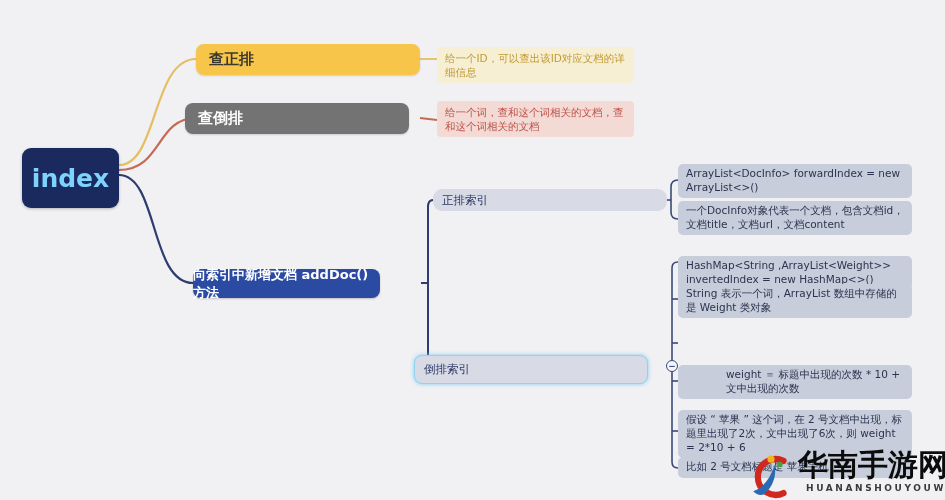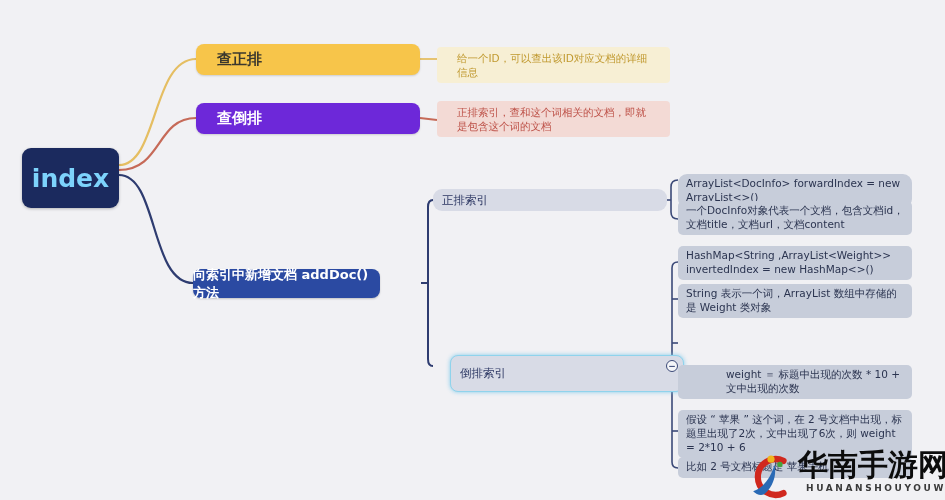--- a/index.html
+++ b/index.html
@@ -7,45 +7,45 @@
   body { font-family:"DejaVu Sans","Liberation Sans",sans-serif; background:#f1f1f4; }
   .canvas { position:relative; width:945px; height:500px; background:#f1f1f4; }
   svg.links { position:absolute; left:0; top:0; width:945px; height:500px; z-index:1; }
   .node { position:absolute; display:flex; align-items:center; z-index:2; }
 
   .root-node { left:22px; top:148px; width:97px; height:60px; background:#1b2a5e;
     border-radius:9px; color:#7dd3fc; font-size:25px; font-weight:bold; justify-content:center;
     box-shadow:0 1px 3px rgba(0,0,0,.25); }
 
   .branch { width:224px; height:31px; border-radius:8px; font-size:15px; font-weight:bold;
-    padding-left:21px; box-shadow:0 1px 2px rgba(0,0,0,.15); }
+    padding-left:13px; box-shadow:0 1px 2px rgba(0,0,0,.15); }
   .branch-yellow { left:196px; top:44px; background:#f7c54a; color:#3b382e; }
-  .branch-red { left:196px; top:103px; background:#6d28d9; color:#ffffff;text-align:right; }
+  .branch-red { left:185px; top:103px; background:#737373; color:#ffffff;text-align:right; }
 
   .branch-blue { left:193px; top:269px; width:187px; height:29px; background:#2b4aa2;
     border-radius:8px; color:#fff; font-size:13px; font-weight:bold; justify-content:center;
     box-shadow:0 1px 2px rgba(0,0,0,.2); }
 
   .child { width:234px; height:22px; background:#d8dbe6; border-radius:9px; color:#2c3763;
     font-size:11.5px; padding-left:9px; }
   .child-forward { left:433px; top:189px; }
-  .child-inverted { left:450px; top:355px; height:37px; border:1.5px solid #8fd3ec;
+  .child-inverted { left:414px; top:355px; height:29px; border:1.5px solid #8fd3ec;
     box-shadow:0 0 4px rgba(120,200,235,.9); border-radius:8px; }
 
-  .callout { position:absolute; left:437px; width:233px; border-radius:4px;
-    font-size:10.5px; line-height:1.35; padding:4px 20px; z-index:2; }
+  .callout { position:absolute; left:437px; width:197px; border-radius:4px;
+    font-size:10.5px; line-height:1.35; padding:4px 8px; z-index:2; }
   .callout-yellow { top:47px; background:#f7efd4; color:#c0992f; }
   .callout-pink { top:101px; background:#f3dad5; color:#bd5047; }
 
   .note { position:absolute; left:678px; width:234px; background:#c7cdda; border-radius:5px;
     color:#2b3450; font-size:10.5px; line-height:1.33; padding:3px 8px; z-index:2;
     overflow-wrap:break-word; }
-  .n1 { top:174px; min-height:32px;border-radius:9px; }
+  .n1 { top:164px; min-height:32px; }
   .n2 { top:201px; min-height:34px; }
-  .n3 { top:246px; min-height:31px; }
+  .n3 { top:256px; min-height:31px; }
   .n4 { top:284px; min-height:31px; }
   .n5 { top:327px; min-height:32px; }
   .n6 { top:365px; min-height:33px;padding-left:48px; }
   .n7 { top:410px; min-height:44px; }
   .n8 { top:457px; min-height:21px; white-space:nowrap; overflow:hidden; }
 
   .collapse-handle { position:absolute; left:666px; top:360px; width:12px; height:12px;
     background:#f4f5f8; border:1.5px solid #3c4a78; border-radius:50%; z-index:3;
     display:flex; align-items:center; justify-content:center; font-size:9px; line-height:1;
     color:#3c4a78; font-weight:bold; }
@@ -94,21 +94,21 @@
 
   <div class="node branch-blue">向索引中新增文档 addDoc() 方法</div>
 
   <div class="node child child-forward">正排索引</div>
 
   <div class="node child child-inverted">倒排索引</div>
 
   <div class="collapse-handle">−</div>
 
   <div class="callout callout-yellow">给一个ID，可以查出该ID对应文档的详细信息</div>
-  <div class="callout callout-pink">正排索引，查和这个词相关的文档，即就是包含这个词的文档</div>
+  <div class="callout callout-pink">给一个词，查和这个词相关的文档，查和这个词相关的文档</div>
 
   <div class="note n1">ArrayList&lt;DocInfo&gt; forwardIndex = new ArrayList&lt;&gt;()</div>
   <div class="note n2">一个DocInfo对象代表一个文档，包含文档id，文档title，文档url，文档content</div>
 
   <div class="note n3">HashMap&lt;String ,ArrayList&lt;Weight&gt;&gt; invertedIndex = new HashMap&lt;&gt;()</div>
   <div class="note n4">String 表示一个词，ArrayList 数组中存储的是 Weight 类对象</div>
   <div class="note n6">weight ＝ 标题中出现的次数 * 10 + 文中出现的次数</div>
   <div class="note n7">假设 “ 苹果 ” 这个词，在 2 号文档中出现，标题里出现了2次，文中出现了6次，则 weight = 2*10 + 6</div>
   <div class="note n8">比如 2 号文档标题是 苹果手机</div>
 

